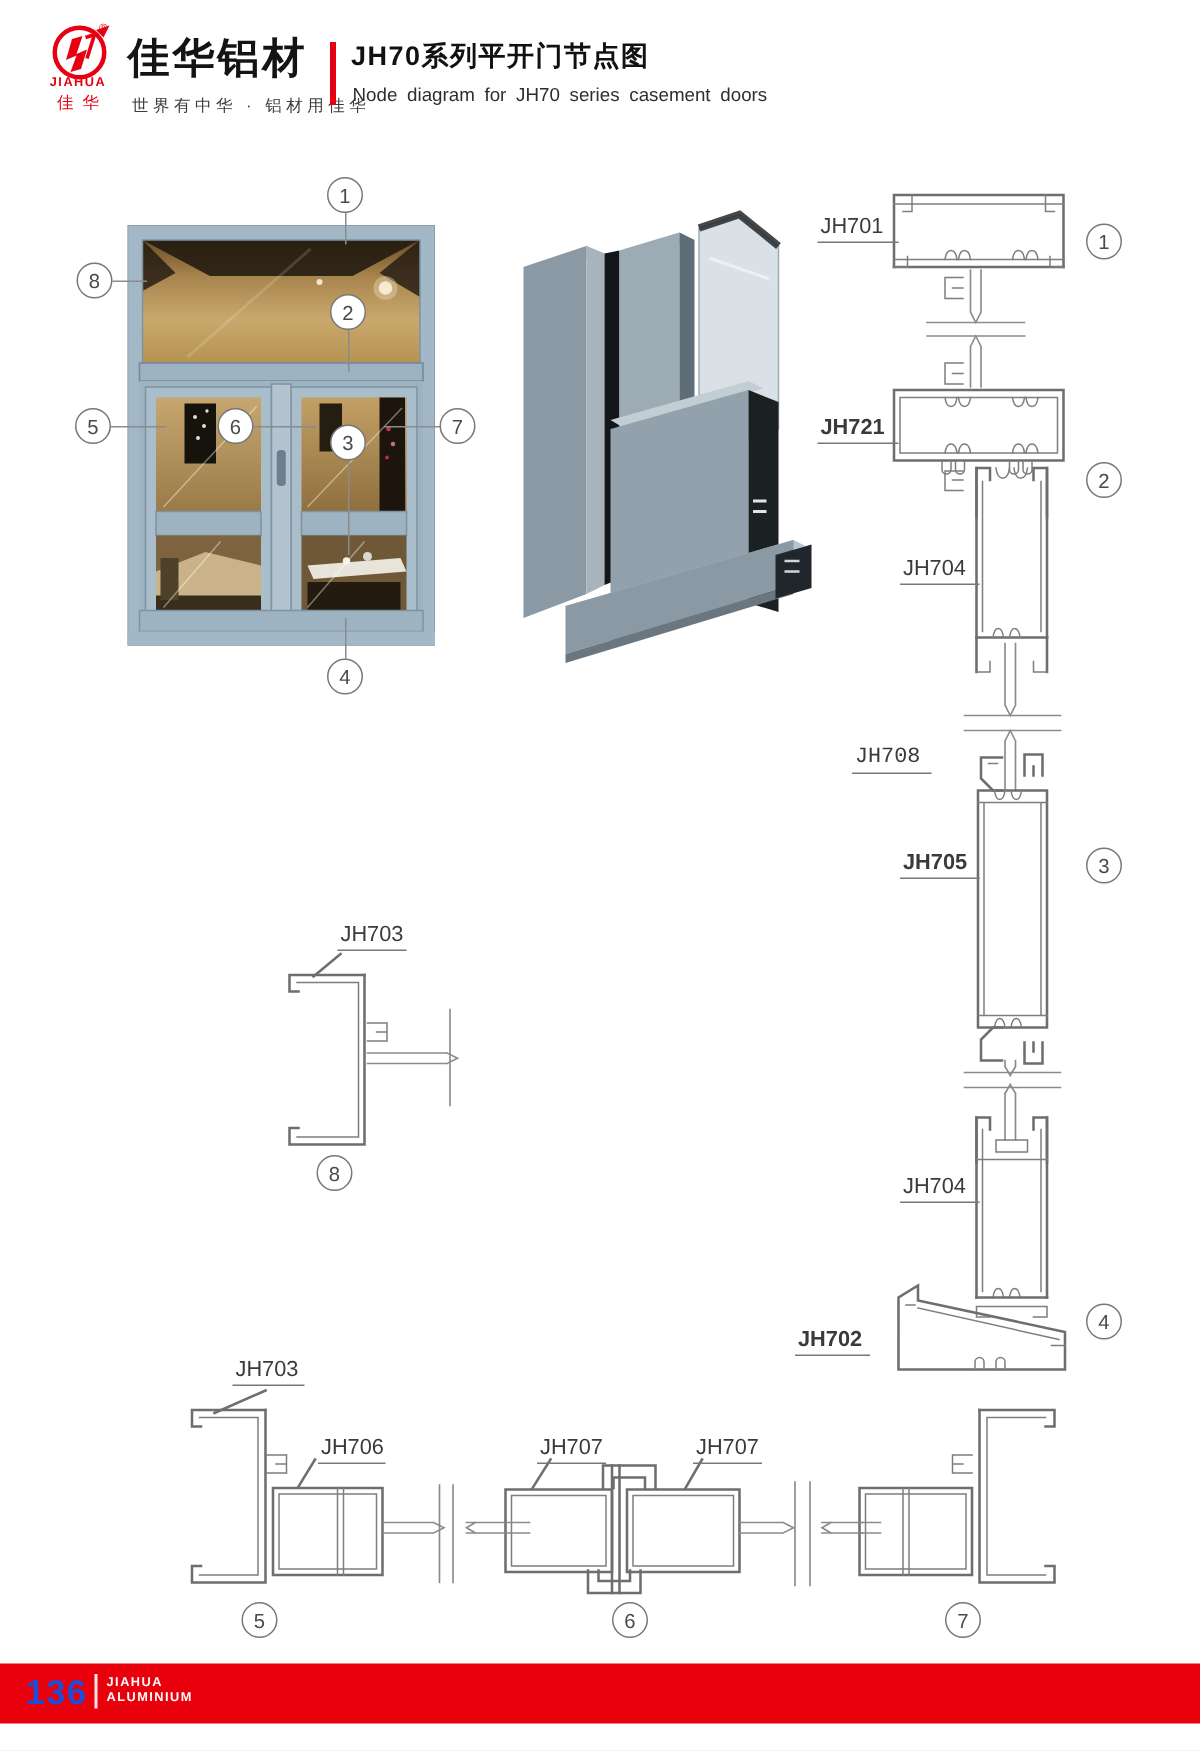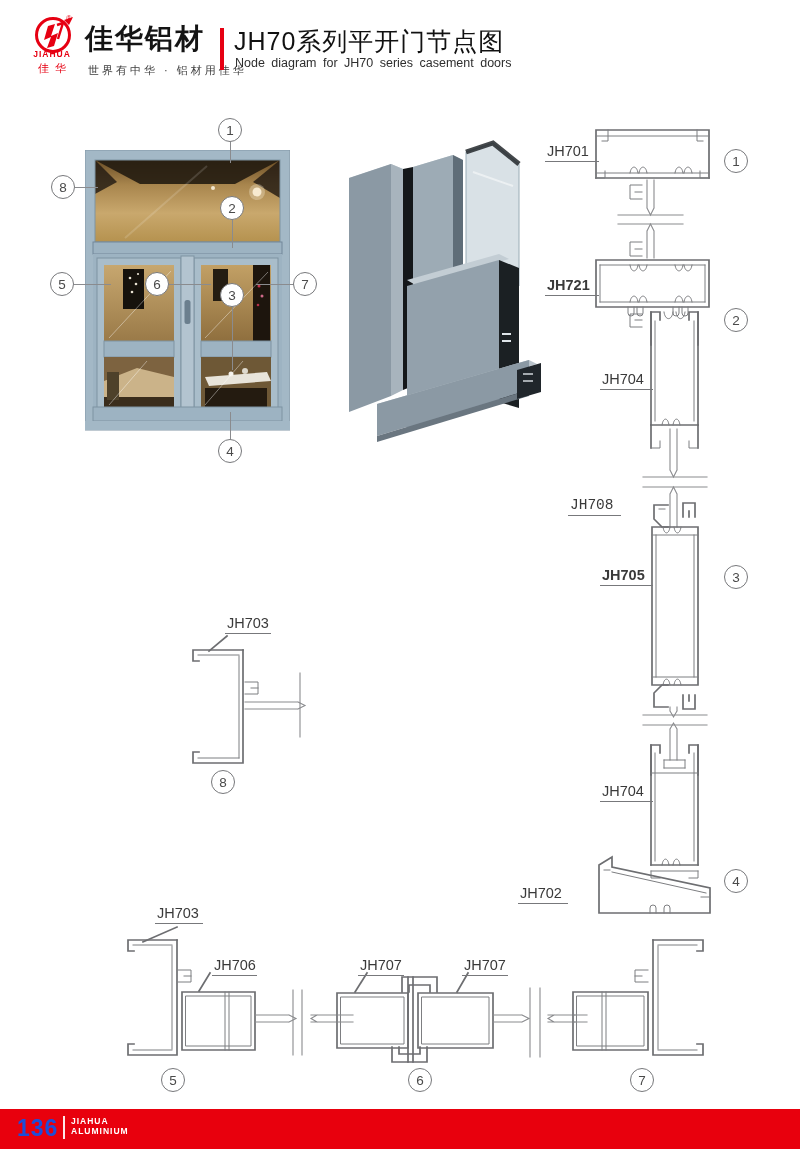--- a/index.html
+++ b/index.html
@@ -3,21 +3,21 @@
 <meta charset="utf-8">
 <style>
   html,body{margin:0;padding:0;background:#e9e9e9;}
   .page{position:relative;width:800px;height:1167px;background:#ffffff;margin:0 auto;
         font-family:"Liberation Sans",sans-serif;overflow:hidden;}
   .abs{position:absolute;}
   
   .brand-cn{position:absolute;left:85px;top:20px;font-size:28px;font-weight:900;color:#141414;letter-spacing:2px;white-space:nowrap;}
   .slogan{position:absolute;left:88px;top:63px;font-size:11px;color:#3d3d3d;letter-spacing:3px;white-space:nowrap;}
   .hdr-divider{position:absolute;left:220px;top:28px;width:4px;height:42px;background:#e60012;}
-  .title-cn{position:absolute;left:234px;top:25px;font-size:25px;font-weight:400;color:#111;letter-spacing:1px;white-space:nowrap;}
+  .title-cn{position:absolute;left:234px;top:25px;font-size:18px;font-weight:700;color:#111;letter-spacing:1px;white-space:nowrap;}
   .subtitle{position:absolute;left:235px;top:56px;font-size:12.5px;color:#2e2e2e;word-spacing:3px;white-space:nowrap;}
   .logo-jiahua{position:absolute;left:26px;top:49px;width:52px;text-align:center;font-size:8.5px;font-weight:bold;color:#e60012;letter-spacing:1px;}
   .logo-cn{position:absolute;left:26px;top:61px;width:52px;text-align:center;font-size:11px;font-weight:normal;color:#e60012;letter-spacing:6px;text-indent:6px;}
   .logo-reg{position:absolute;left:66px;top:14px;font-size:8px;color:#e60012;}
   
   .plabel{position:absolute;font-size:14.5px;color:#3a3a3a;border-bottom:1.5px solid #77787b;padding:0 0 2px 2px;line-height:15px;white-space:nowrap;}
   
   .marker{position:absolute;width:24px;height:24px;box-sizing:border-box;border:1.4px solid #77787b;border-radius:50%;
           background:#fff;display:flex;align-items:center;justify-content:center;
           font-size:13.5px;color:#4a4a4a;}
@@ -226,21 +226,21 @@
     <path class="i" d="M70,757 L164,778 M168,782 h-9 M62,755 h6"></path>
     <path class="i" d="M108,798 v-5 a3,3 0 0 1 6,0 v5 M122,798 v-5 a3,3 0 0 1 6,0 v5"></path>
   </svg>
 
   <div class="plabel" style="left:545px;top:144px;width:52px;">JH701</div>
   <div class="plabel" style="left:545px;top:278px;width:52px;font-weight:bold;">JH721</div>
   <div class="plabel" style="left:600px;top:372px;width:51px;">JH704</div>
   <div class="plabel" style="left:568px;top:498px;width:51px;font-family:Liberation Mono, monospace;">JH708</div>
   <div class="plabel" style="left:600px;top:568px;width:51px;font-weight:bold;">JH705</div>
   <div class="plabel" style="left:600px;top:784px;width:51px;">JH704</div>
-  <div class="plabel" style="left:518px;top:886px;width:48px;">JH702</div>
+  <div class="plabel" style="left:530px;top:886px;width:48px;font-weight:bold;">JH702</div>
 
   <div class="marker" style="left:724px;top:149px;">1</div>
   <div class="marker" style="left:724px;top:308px;">2</div>
   <div class="marker" style="left:724px;top:565px;">3</div>
   <div class="marker" style="left:724px;top:869px;">4</div>
 
   <svg class="abs" style="left:150px;top:610px;" width="180" height="185" viewBox="0 0 180 185">
     <path class="o" d="M43,40 H93 M43,40 V51 H49"></path>
     <path class="o" d="M93,40 V153 H43 M43,153 V142 H49"></path>
     <path class="i" d="M48,45 H89 M89,46 V148 M48,148 H89"></path>

